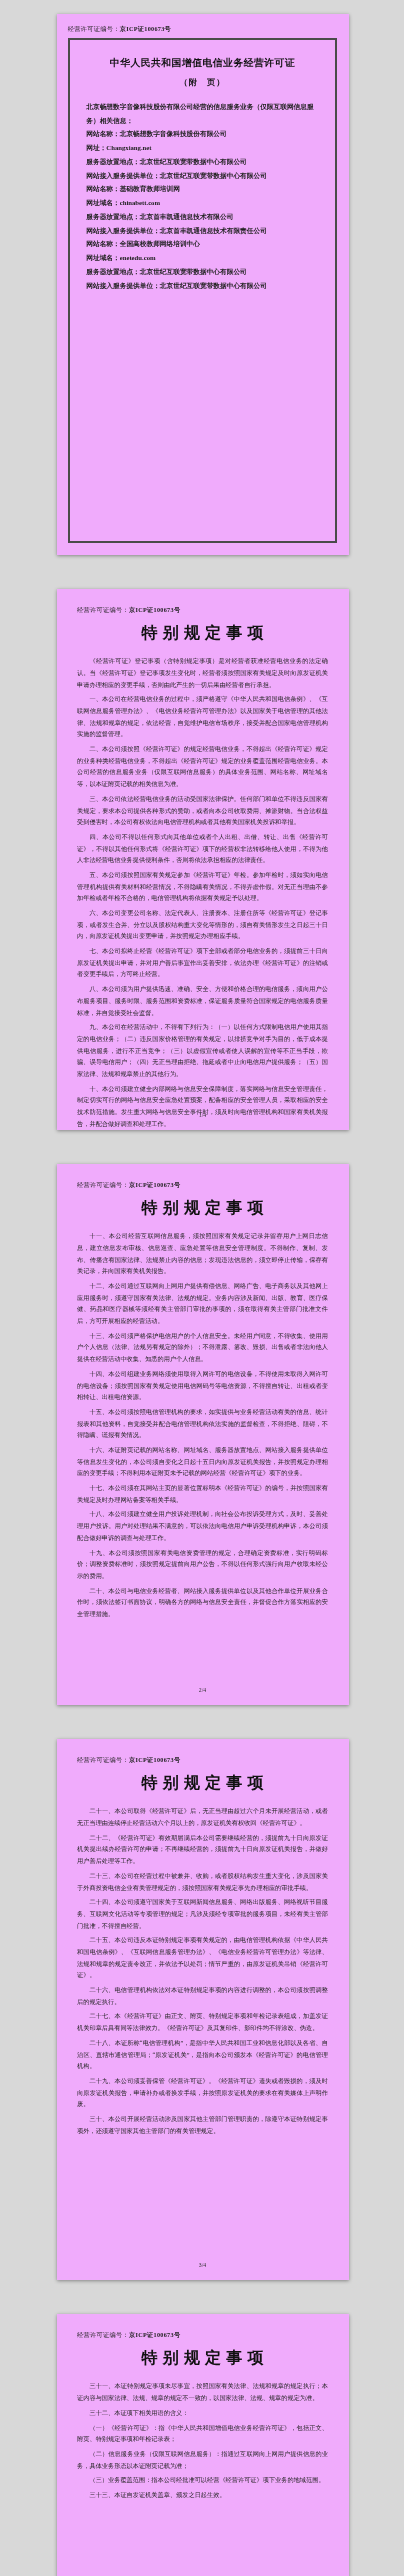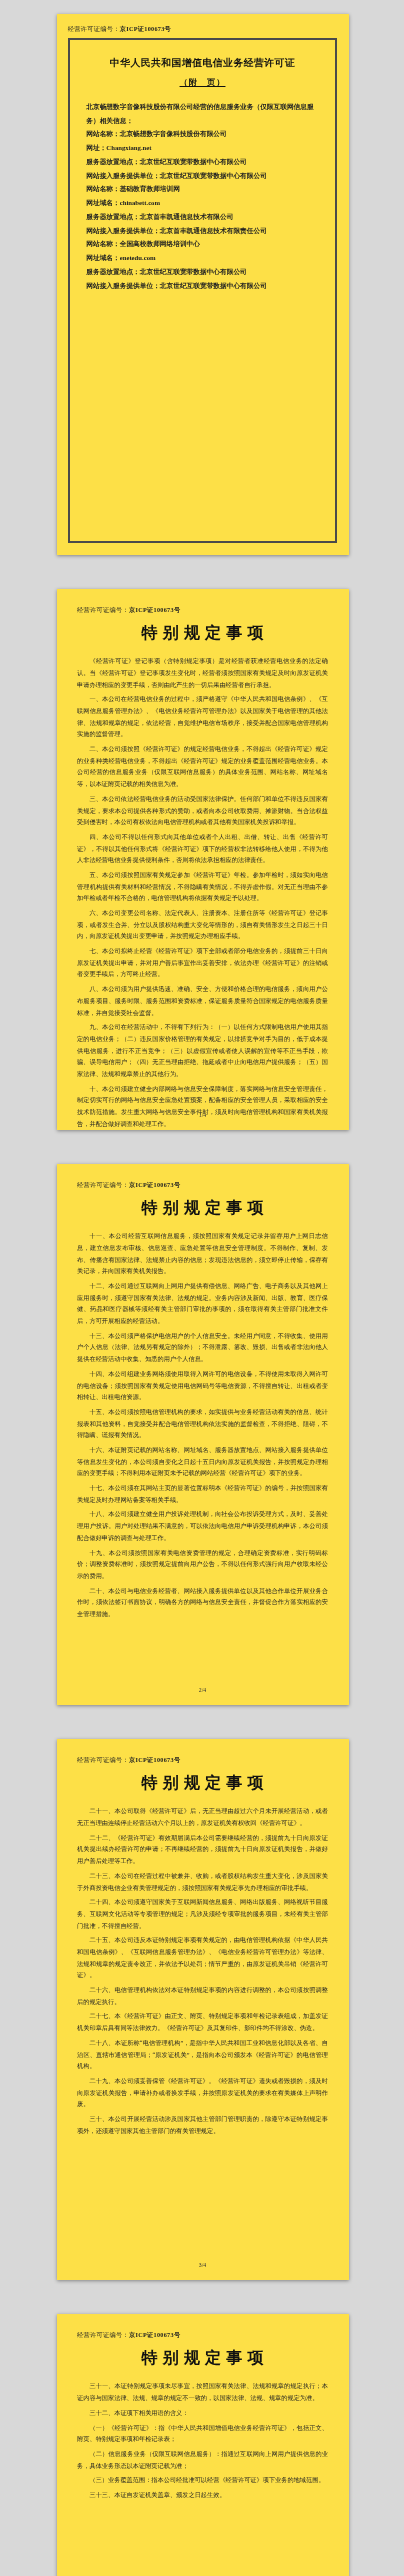--- a/index.html
+++ b/index.html
@@ -14,21 +14,21 @@
     width:405px;
     padding:14.4px 0 15px;
     display:flex;
     flex-direction:column;
     align-items:center;
     gap:34px;
   }
   .page {
     width:292px;
     height:541px;
-    background:#fde047;
+    background:#f0abfc;
     box-shadow:0 1px 3.6px rgba(0,0,0,.38), 0 0 0.5px rgba(0,0,0,.3);
     position:relative;
     overflow:hidden;
   }
   
   .page.cover { padding:10.3px 11.3px 12.4px; display:flex; flex-direction:column; }
   .hdr { font-size:6.2px; letter-spacing:0.3px; color:#222; }
   .hdr .num { font-weight:bold; }
   .frame {
     margin-top:4.1px;
@@ -44,21 +44,20 @@
     margin-top:2.1px;
     color:#111;
   }
   .cert-sub {
     text-align:center;
     font-size:8.2px;
     font-weight:bold;
     margin-top:6.2px;
     letter-spacing:1px;
     color:#111;
-    text-decoration:underline;
   }
   .cover-lines { margin-top:12.4px; }
   .cline {
     font-size:6.7px;
     font-weight:bold;
     line-height:2.05;
     color:#222;
     text-align:left;
   }
   

